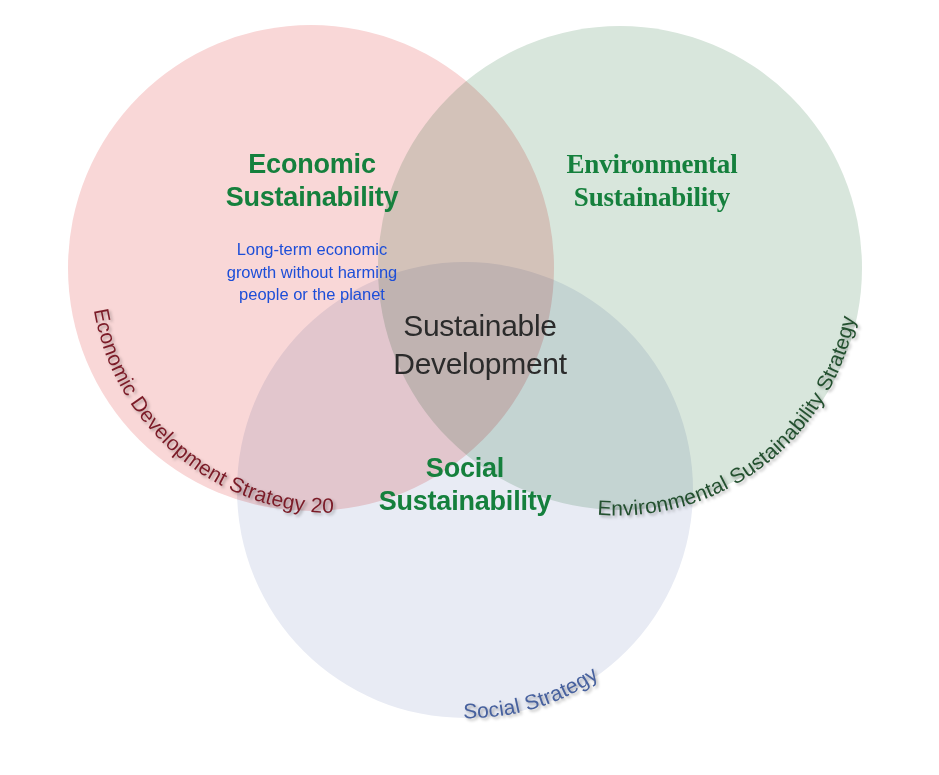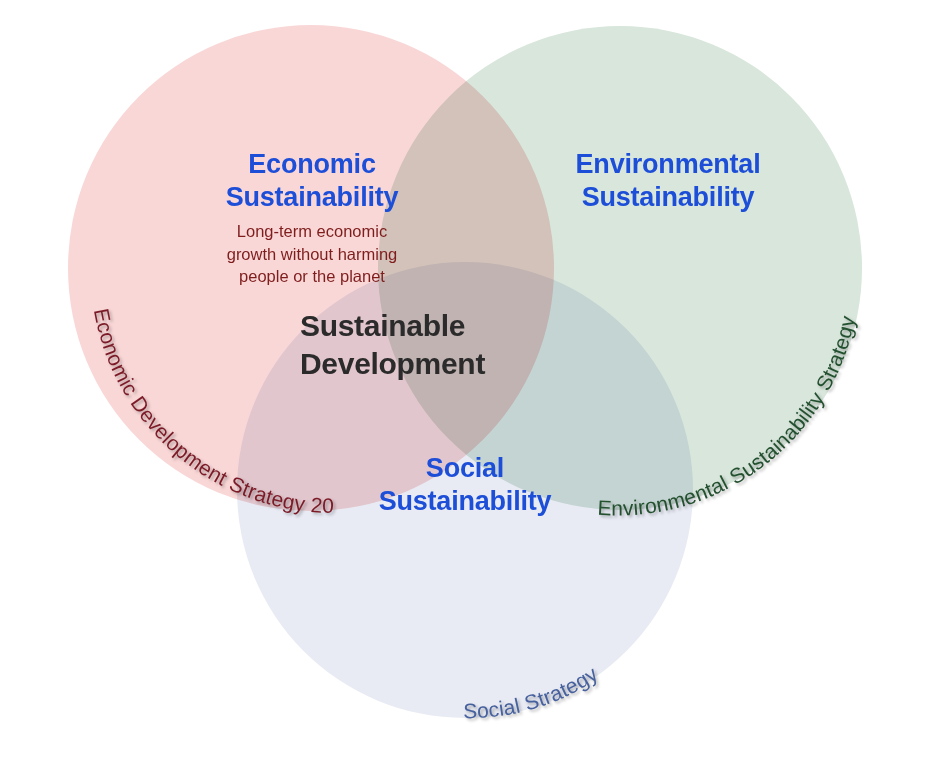--- a/index.html
+++ b/index.html
@@ -34,44 +34,44 @@
     position: absolute;
     text-align: center;
     color: #2e2e2e;
     pointer-events: none;
   }
   .lobe-title {
     font-size: 27px;
     font-weight: bold;
     line-height: 1.22;
     letter-spacing: -0.2px;
-    color: #1d4ed8;
+    color: #15803d;
     white-space: pre-line;
   }
   .lobe-desc {
-    margin-top: 6px;
+    margin-top: 24px;
     font-size: 16.5px;
     font-weight: 400;
     line-height: 1.38;
-    color: #7f1d1d;
+    color: #1d4ed8;
     white-space: pre-line;
   }
 
   #economic-block { left: 92px;  top: 148px; width: 440px; }
-  #environmental-block { left: 452px; top: 148px; width: 432px; }
+  #environmental-block { left: 436px; top: 148px; width: 432px; font-family: Liberation Serif, serif; }
   #social-block { left: 245px; top: 452px; width: 440px; }
 
   #center-label {
     position: absolute;
     left: 300px;
     top: 307px;
     width: 360px;
-    text-align: left;
+    text-align: center;
     font-size: 30px;
-    font-weight: bold;
+    font-weight: normal;
     line-height: 1.25;
     letter-spacing: -0.3px;
     color: #2b2b2b;
     white-space: pre-line;
     pointer-events: none;
   }
 
   
   .curved-label {
     font-size: 21px;

